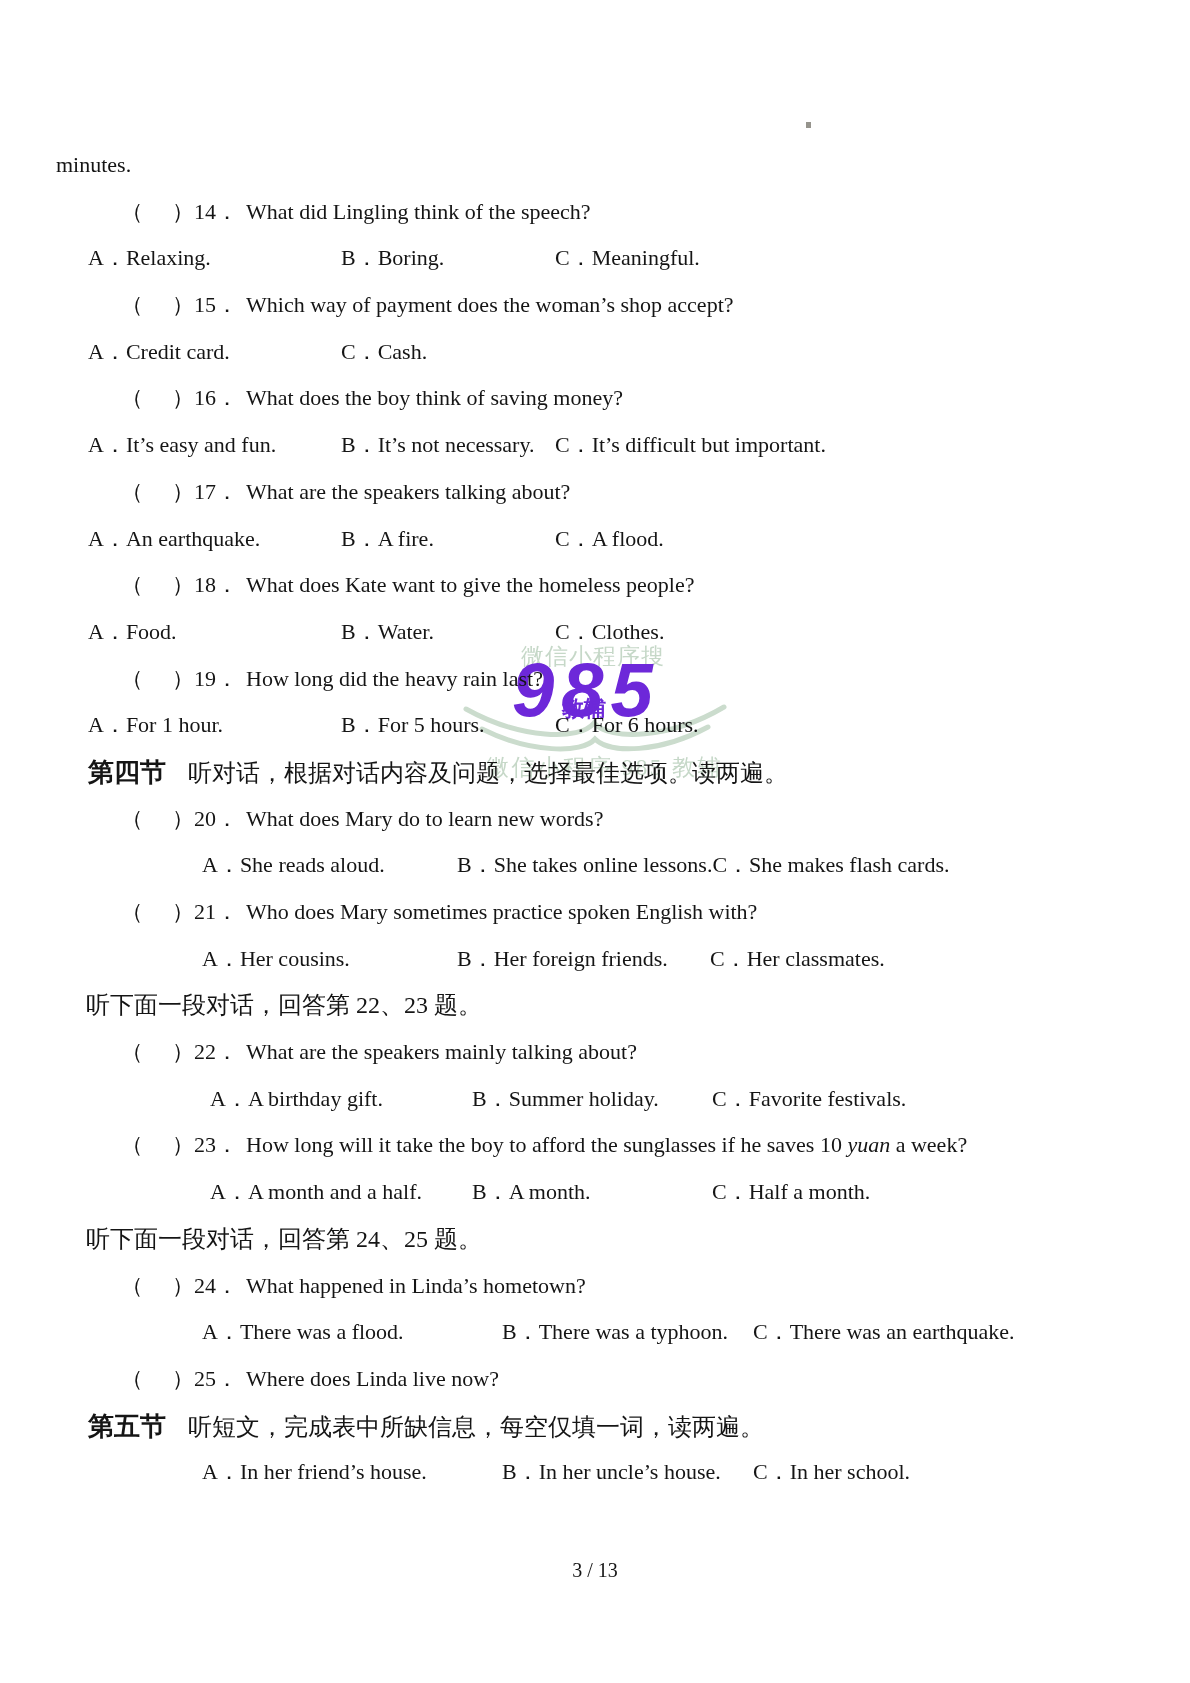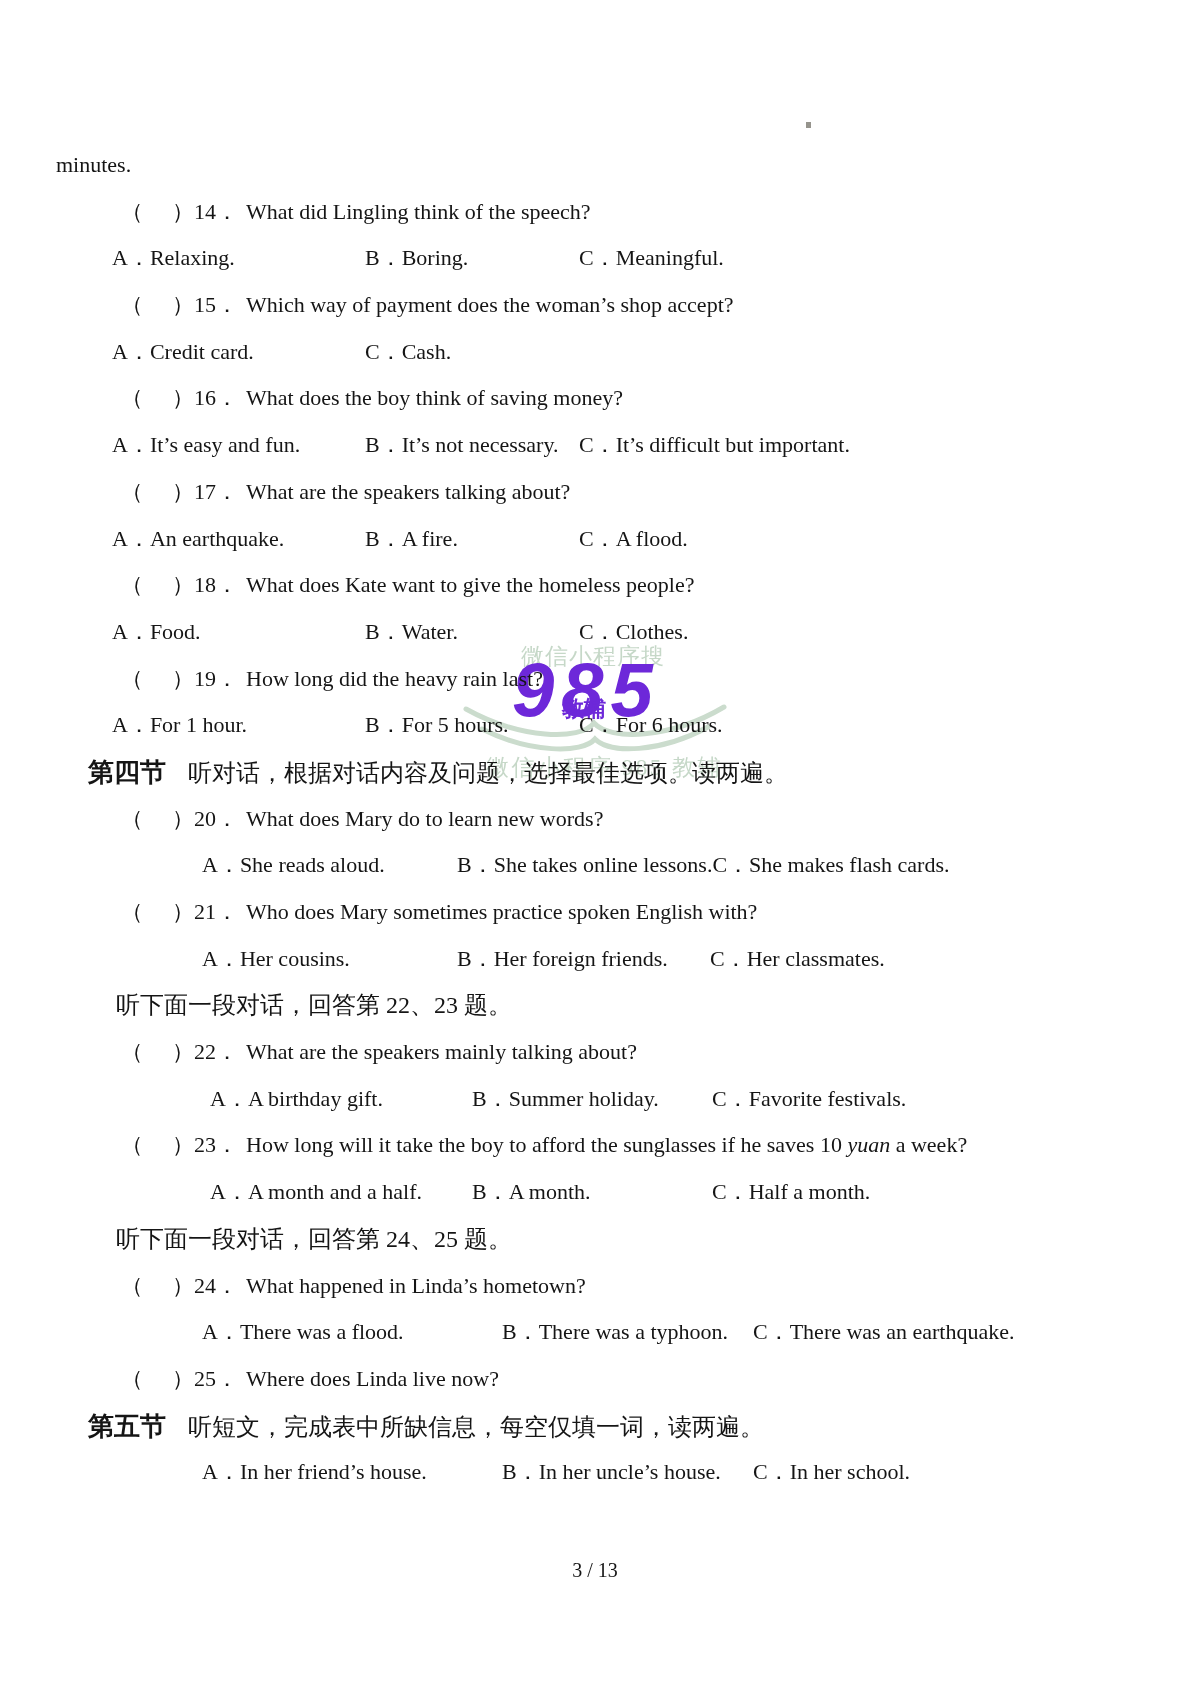--- a/index.html
+++ b/index.html
@@ -23,26 +23,26 @@
   
   .content{position:absolute;top:142px;left:0;width:100%;z-index:1;}
   .line{height:46.7px;line-height:46.7px;font-size:22px;white-space:nowrap;}
   .frag{padding-left:56px;}
   .qline{padding-left:121px;}
   .bracket{display:inline-flex;justify-content:space-between;width:73px;}
   .qnum{display:inline-block;width:52px;}
   
   .opts{display:flex;}
   .opts span{display:inline-block;white-space:nowrap;}
-  .v1{padding-left:112px;} .v1 .o1{min-width:253px;} .v1 .o2{min-width:214px;}
+  .v1{padding-left:88px;} .v1 .o1{min-width:253px;} .v1 .o2{min-width:214px;}
   .v2{padding-left:202px;} .v2 .o1{min-width:255px;} .v2 .o2{min-width:253px;}
   .v3{padding-left:210px;} .v3 .o1{min-width:262px;} .v3 .o2{min-width:240px;}
   .v4{padding-left:202px;} .v4 .o1{min-width:280px;} .v4 .o2{min-width:251px;margin-left:20px;}
   
-  .cn{padding-left:116px;font-size:24px;}
+  .cn{padding-left:86px;font-size:24px;}
   .sec{padding-left:88px;font-size:24px;}
   .seclabel{
     font-weight:bold;font-size:26px;margin-right:22px;
     font-family:"Liberation Sans","DejaVu Sans",sans-serif;
   }
   .footer{
     position:absolute;top:1556px;left:0;width:100%;height:28px;line-height:28px;
     text-align:center;font-size:20px;z-index:1;
   }
   .speck{position:absolute;left:806px;top:122px;width:5px;height:6px;background:#96948d;z-index:1;}

